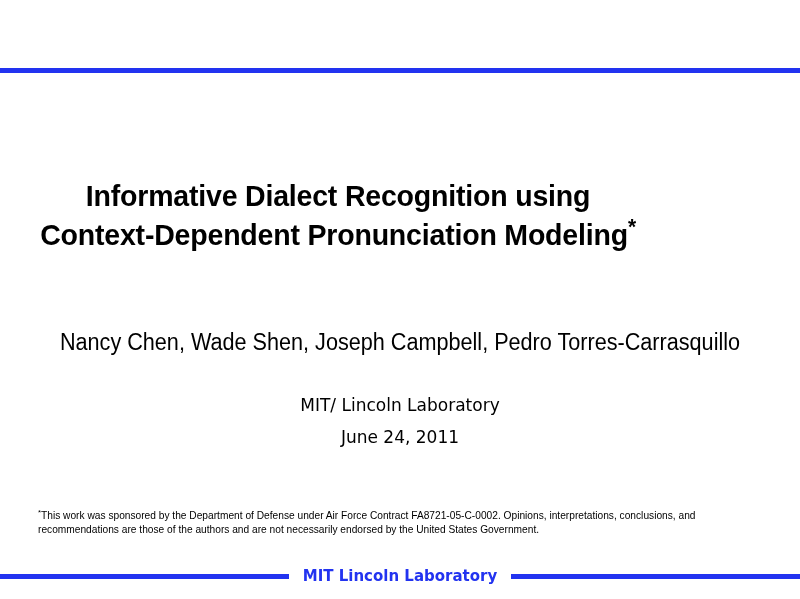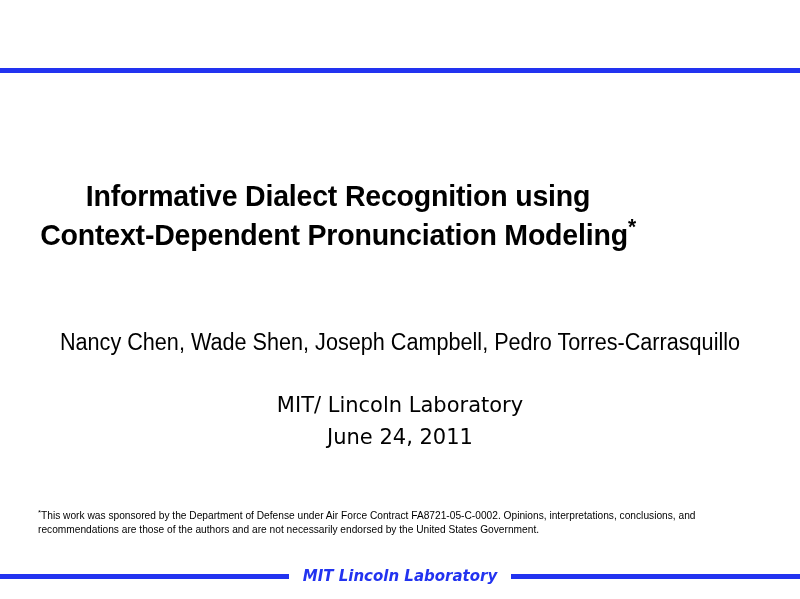--- a/index.html
+++ b/index.html
@@ -72,21 +72,21 @@
   
   .affil-block {
     position: absolute;
     left: 0;
     top: 389px;
     width: 800px;
     text-align: center;
   }
   .affil-line {
     font-family: "DejaVu Sans", sans-serif;
-    font-size: 21px;
+    font-size: 17px;
     line-height: 32px;
     white-space: nowrap;
   }
 
   
   .footnote {
     position: absolute;
     left: 38px;
     top: 508px;
     width: 730px;
@@ -106,21 +106,20 @@
   
   .footer {
     position: absolute;
     left: 0;
     top: 560px;
     width: 800px;
     height: 32px;
     display: flex;
     align-items: center;
     justify-content: center;
-    font-style: italic;
   }
   .footer-rule {
     height: 5px;
     background: #2233f0;
     flex: 1 1 auto;
   }
   .footer-rule.left  { margin-right: 14px; }
   .footer-rule.right { margin-left: 14px; }
   .footer-text {
     font-family: "DejaVu Sans", sans-serif;

